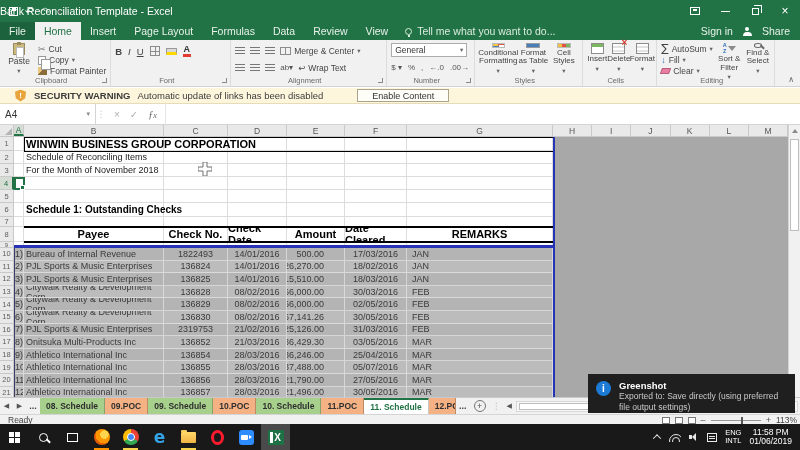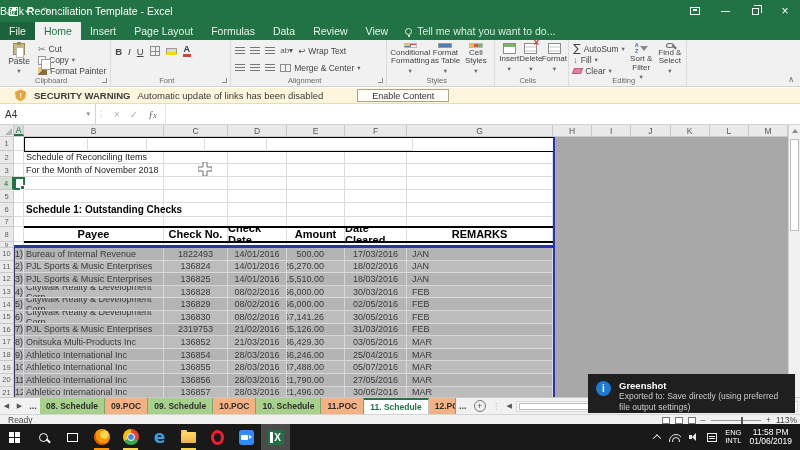--- a/index.html
+++ b/index.html
@@ -238,20 +238,25 @@
     <span class="mtab">Insert</span>
     <span class="mtab">Page Layout</span>
     <span class="mtab">Formulas</span>
     <span class="mtab">Data</span>
     <span class="mtab">Review</span>
     <span class="mtab">View</span>
     <span class="tellme">
         <span class="bulb"></span>
         <span>Tell me what you want to do...</span>
       </span>
+    <span class="mright">
+      <span>Sign in</span>
+      <span class="person"></span>
+      <span>Share</span>
+    </span>
   </div>
 
   <div class="ribbon">
     <div class="rgroup">
       <div class="paste">
         <span class="i-paste"></span>
         <span>Paste</span>
           <span class="car">▾</span>
       </div>
       <div class="col" style="padding-top:1px">
@@ -284,40 +289,55 @@
       </div>
       <div class="rlabel">Font</div>
       <span class="launcher"></span>
     </div>
 
     <div class="rgroup" style="width:156px;flex-direction:column;gap:2px">
       <div class="frow" style="gap:5px">
         <span class="i-al"></span>
         <span class="i-al"></span>
         <span class="i-al"></span>
+        <span class="sbtn">
+            <span class="i-merge"></span>
+            <span>Merge &amp; Center</span>
+            <span class="car">▾</span>
+          </span>
+      </div>
+      <div class="frow" style="gap:5px">
+        <span class="i-al"></span>
+        <span class="i-al"></span>
+        <span class="i-al"></span>
         <span class="numic">ab▾</span>
         <span class="sbtn">
             <span>↩</span>
             <span>Wrap Text</span>
           </span>
       </div>
-      <div class="frow" style="gap:5px">
-        <span class="i-al"></span>
-        <span class="i-al"></span>
-        <span class="i-al"></span>
-        <span class="sbtn">
-            <span class="i-merge"></span>
-            <span>Merge &amp; Center</span>
-            <span class="car">▾</span>
-          </span>
-      </div>
       <div class="rlabel">Alignment</div>
       <span class="launcher"></span>
     </div>
 
+    <div class="rgroup" style="width:88px;flex-direction:column;gap:2px">
+      <div class="combo" style="width:76px">
+          <span>General</span>
+          <span class="car">▾</span>
+        </div>
+      <div class="frow" style="gap:6px">
+        <span class="numic">$ ▾</span>
+        <span class="numic">%</span>
+        <span class="numic">,</span>
+        <span class="numic">←.0</span>
+        <span class="numic">.00→</span>
+      </div>
+      <div class="rlabel">Number</div>
+      <span class="launcher"></span>
+    </div>
 
     <div class="rgroup" style="width:108px;gap:0">
       <div class="bigbtn" style="width:38px">
         <span class="i-cf"></span>
         <span>Conditional Formatting</span>
           <span class="car">▾</span>
       </div>
       <div class="bigbtn" style="width:34px">
         <span class="i-ft"></span>
         <span>Format as Table</span>
@@ -426,20 +446,23 @@
         <div class="hc">J</div>
         <div class="hc">K</div>
         <div class="hc">L</div>
         <div class="hc">M</div>
       </div>
     </div>
 
     <div class="grow" style="height:14px">
       <div class="rn">1</div>
       <div class="c ca"></div>
+      <div class="c cb tl">
+          <span class="ovf sheet-title">WINWIN BUSINESS GROUP CORPORATION</span>
+        </div>
       <div class="c cc"></div>
         <div class="c cd"></div>
         <div class="c ce"></div>
         <div class="c cf"></div>
         <div class="c cg"></div>
     </div>
     <div class="grow" style="height:13px">
       <div class="rn">2</div>
       <div class="c ca"></div>
       <div class="c cb tl">

